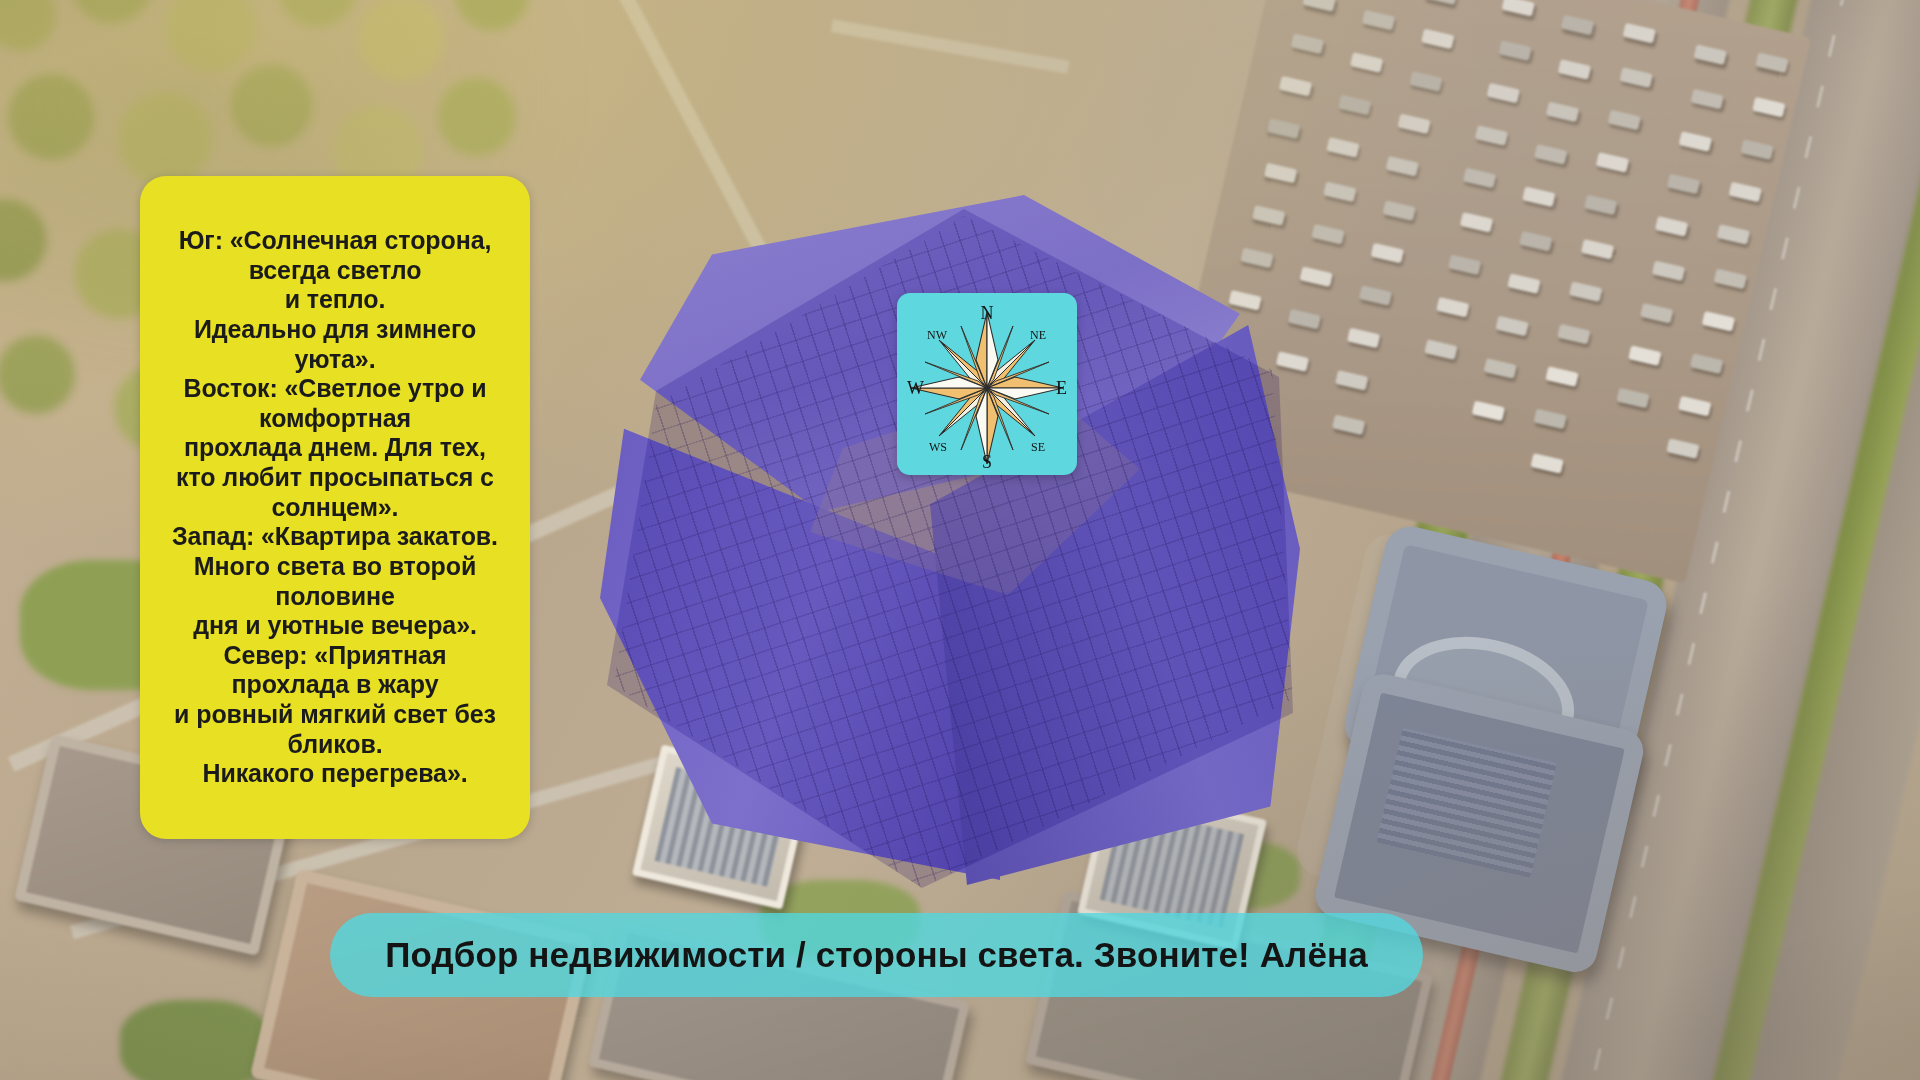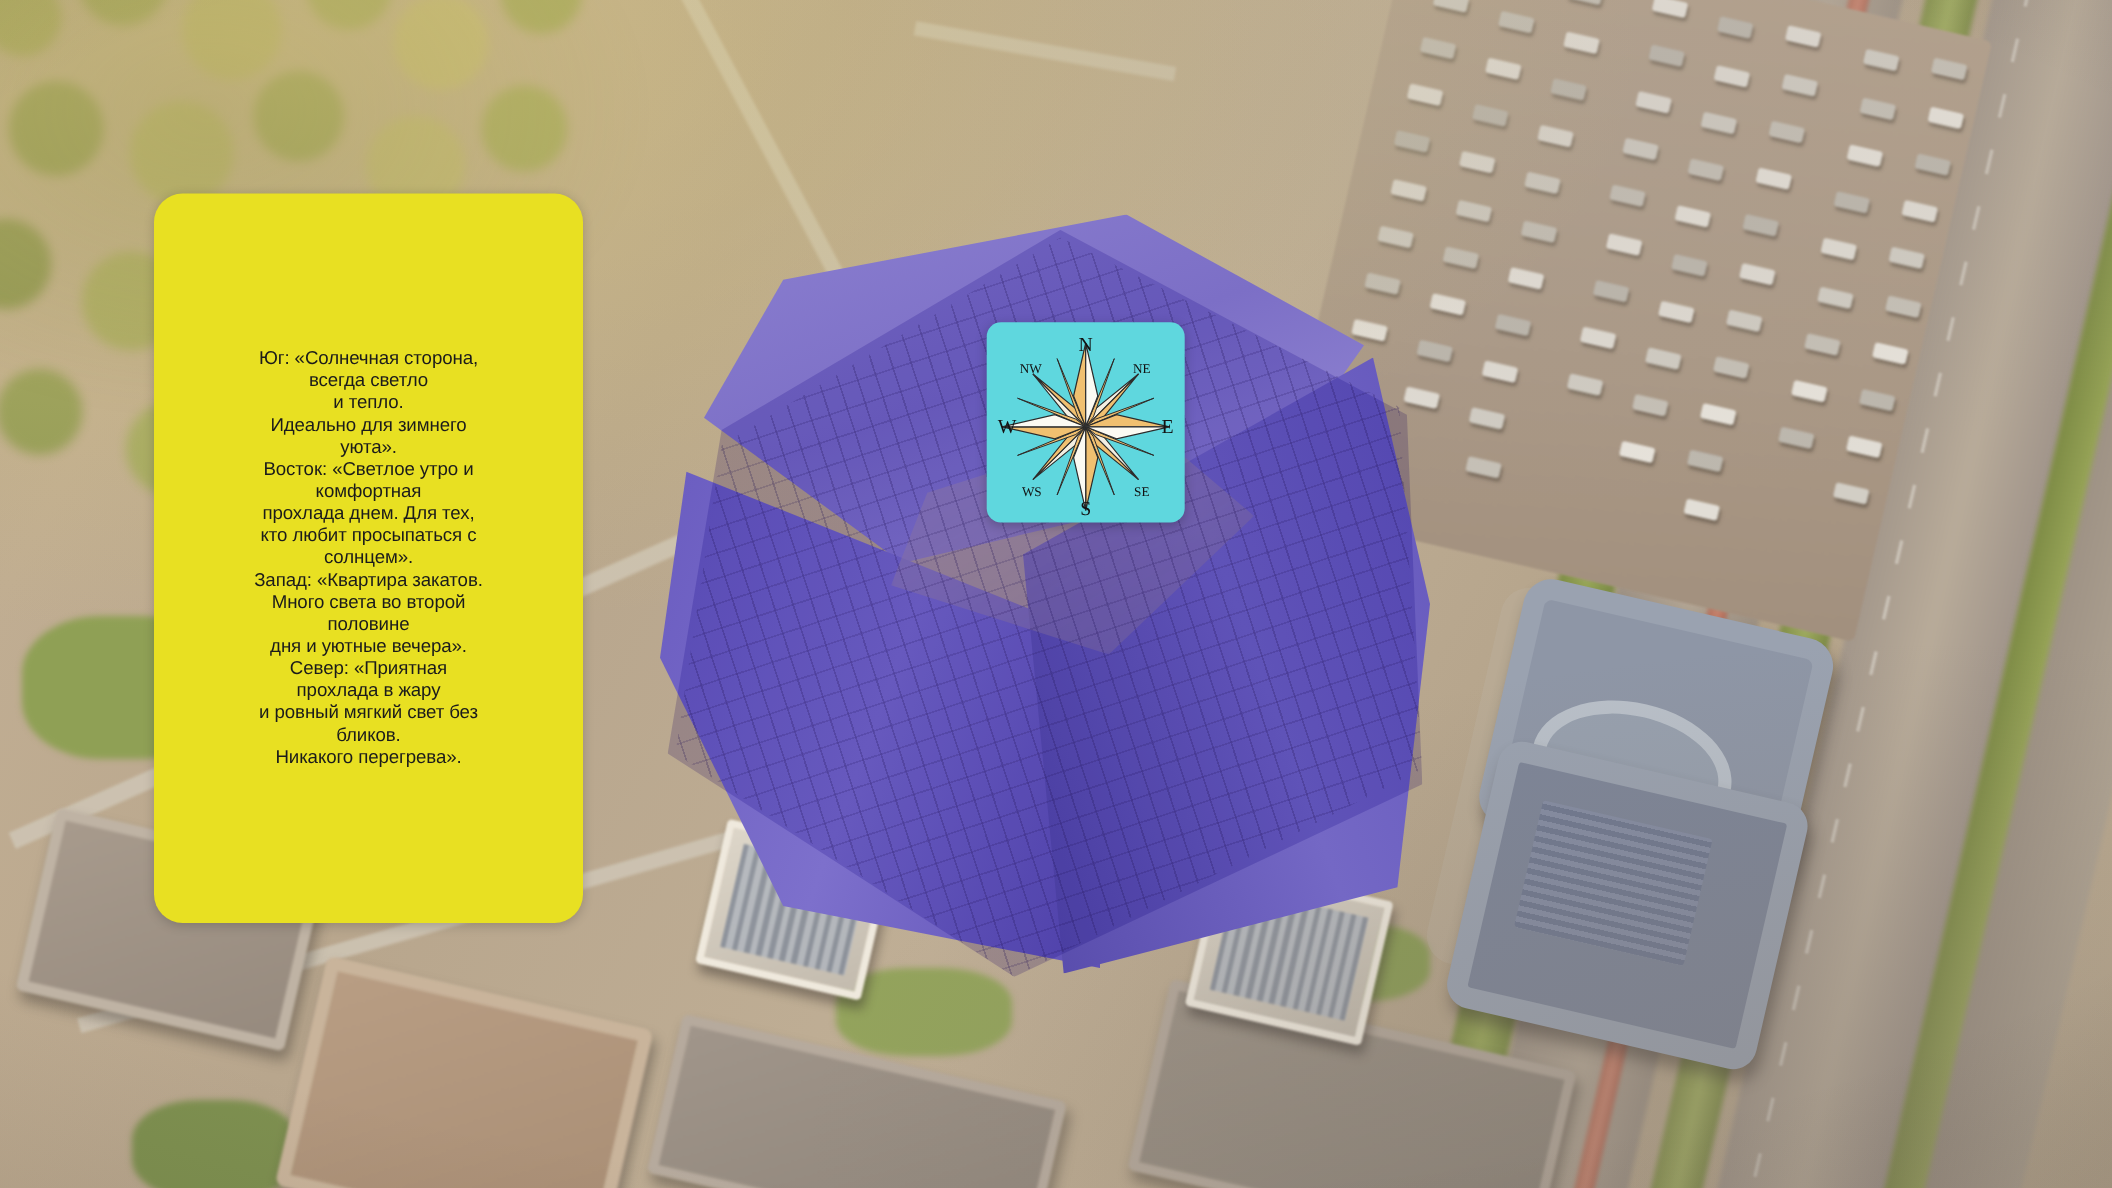--- a/index.html
+++ b/index.html
@@ -176,22 +176,22 @@
     box-shadow:0 2px 10px rgba(0,0,0,.18);
     display:flex;align-items:center;justify-content:center;
     overflow:hidden;
   }
   .yellow-card .txt{
     width:100%;
     padding:0 10px;
     box-sizing:border-box;
     text-align:center;
     color:#1b1b1b;
-    font-weight:normal;
-    font-size:17px;
+    font-weight:bold;
+    font-size:25px;
     line-height:1.185;
     letter-spacing:-.1px;
     white-space:pre-line;
   }
 
   
   .banner{
     position:absolute;left:330px;top:913px;width:1093px;height:84px;
     background:rgba(82,215,222,.80);
     border-radius:42px;
@@ -409,14 +409,17 @@
 Много света во второй
 половине
 дня и уютные вечера».
 Север: «Приятная
 прохлада в жару
 и ровный мягкий свет без
 бликов.
 Никакого перегрева».</div>
   </div>
 
+  <div class="banner">
+    <div class="btxt">Подбор  недвижимости / стороны света. Звоните! Алёна</div>
+  </div>
 
 </div>
 
 </body></html>

